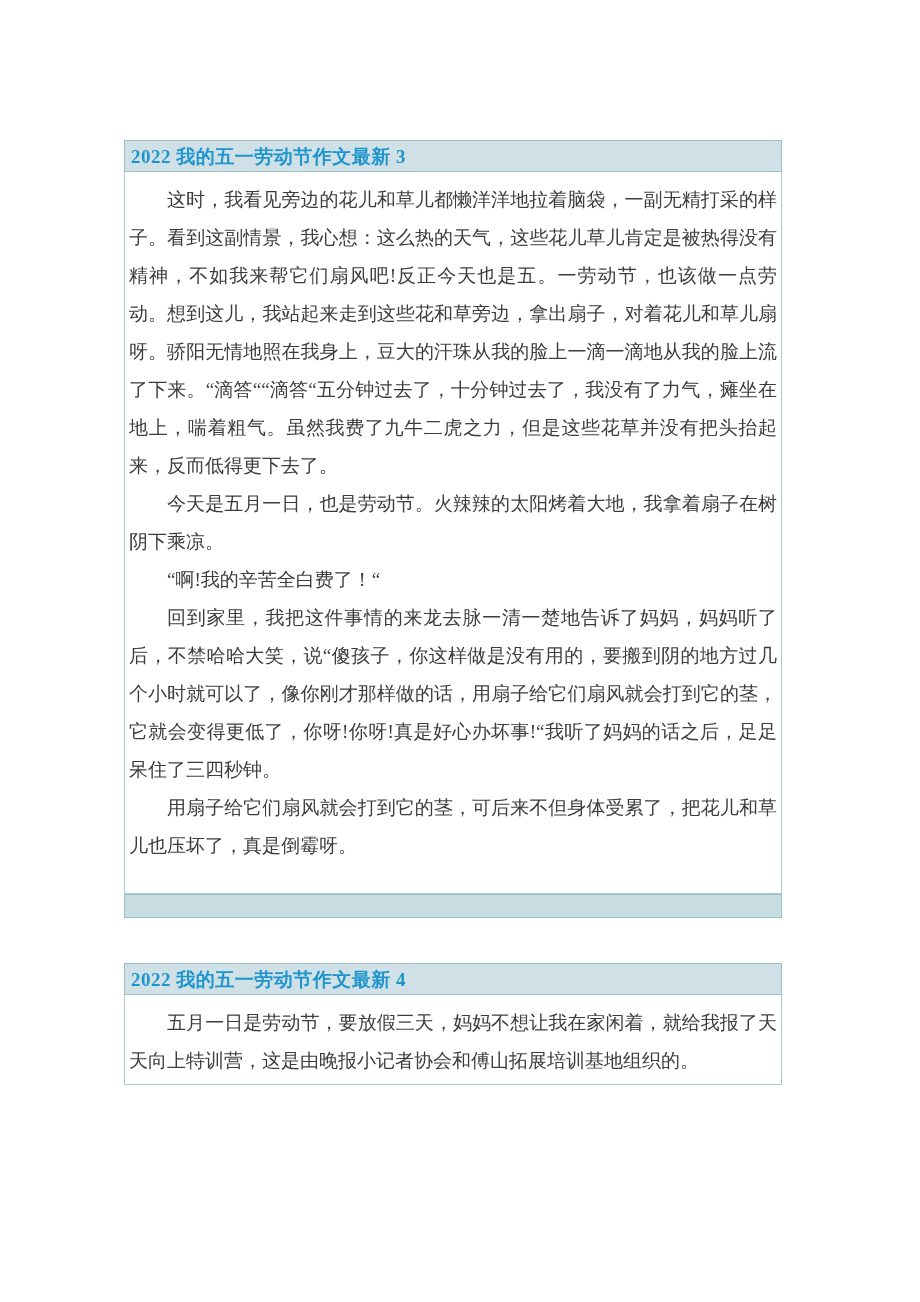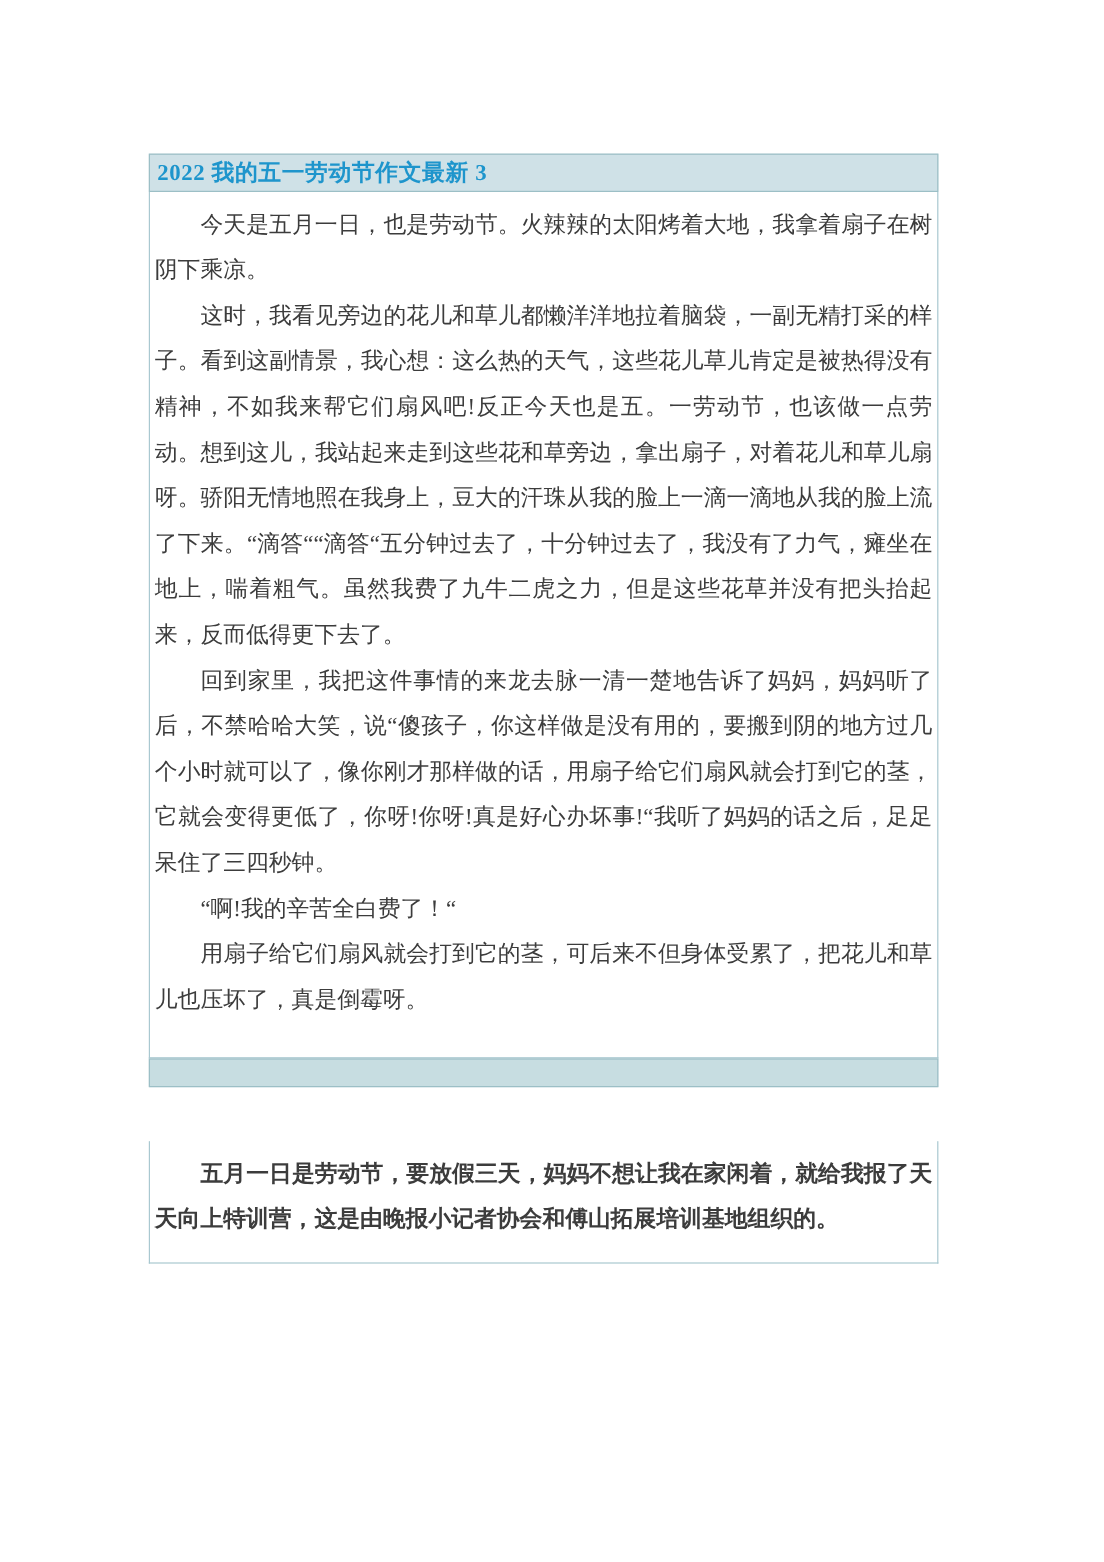--- a/index.html
+++ b/index.html
@@ -9,21 +9,21 @@
   body {
     width: 920px;
     min-height: 1302px;
     background: var(--page-bg, #ffffff);
     font-family: "Liberation Serif", "DejaVu Serif", serif;
     position: relative;
   }
   #content {
     position: absolute;
     left: 124px;
-    top: 128px;
+    top: 140px;
     width: 658px;
   }
   .section {
     margin-bottom: 45px;
   }
   .section-header {
     box-sizing: border-box;
     background: var(--bar-bg, #cfe1e7);
     border: 1px solid var(--bar-border, #9cbfc6);
     padding: 3px 6px 4px 6px;
@@ -40,22 +40,21 @@
     box-sizing: border-box;
     border: 1px solid var(--box-border, #a9c8d0);
     border-top: none;
     padding: 9px 4px 28px 4px;
     font-size: 19px;
     line-height: 38px;
     color: var(--text-color, #3c3c3c);
     text-align: justify;
   }
   .section:last-child .section-body {
-    padding-bottom: 16px;
-    font-weight: bold;
+    padding-bottom: 4px;
   }
   .section-body p {
     margin: 0;
     text-indent: 2em;
   }
   .section-footer {
     box-sizing: border-box;
     height: 24px;
     background: var(--footer-bg, #c7dde1);
     border: 1px solid var(--bar-border, #9cbfc6);
@@ -64,28 +63,31 @@
 </style>
 </head>
 <body style="--page-bg: #ffffff; --title-color: #1e95cc; --bar-bg: #cfe1e7; --footer-bg: #c7dde1; --box-border: #a9c8d0; --bar-border: #9cbfc6; --text-color: #3c3c3c;">
 
 <div id="content">
   <div class="section">
     <div class="section-header">
       <span class="section-title">2022 我的五一劳动节作文最新 3</span>
     </div>
     <div class="section-body">
+        <p>这时，我看见旁边的花儿和草儿都懒洋洋地拉着脑袋，一副无精打采的样子。看到这副情景，我心想：这么热的天气，这些花儿草儿肯定是被热得没有精神，不如我来帮它们扇风吧!反正今天也是五。一劳动节，也该做一点劳动。想到这儿，我站起来走到这些花和草旁边，拿出扇子，对着花儿和草儿扇呀。骄阳无情地照在我身上，豆大的汗珠从我的脸上一滴一滴地从我的脸上流了下来。“滴答““滴答“五分钟过去了，十分钟过去了，我没有了力气，瘫坐在地上，喘着粗气。虽然我费了九牛二虎之力，但是这些花草并没有把头抬起来，反而低得更下去了。</p>
         <p>今天是五月一日，也是劳动节。火辣辣的太阳烤着大地，我拿着扇子在树阴下乘凉。</p>
-        <p>这时，我看见旁边的花儿和草儿都懒洋洋地拉着脑袋，一副无精打采的样子。看到这副情景，我心想：这么热的天气，这些花儿草儿肯定是被热得没有精神，不如我来帮它们扇风吧!反正今天也是五。一劳动节，也该做一点劳动。想到这儿，我站起来走到这些花和草旁边，拿出扇子，对着花儿和草儿扇呀。骄阳无情地照在我身上，豆大的汗珠从我的脸上一滴一滴地从我的脸上流了下来。“滴答““滴答“五分钟过去了，十分钟过去了，我没有了力气，瘫坐在地上，喘着粗气。虽然我费了九牛二虎之力，但是这些花草并没有把头抬起来，反而低得更下去了。</p>
+        <p>“啊!我的辛苦全白费了！“</p>
         <p>回到家里，我把这件事情的来龙去脉一清一楚地告诉了妈妈，妈妈听了后，不禁哈哈大笑，说“傻孩子，你这样做是没有用的，要搬到阴的地方过几个小时就可以了，像你刚才那样做的话，用扇子给它们扇风就会打到它的茎，它就会变得更低了，你呀!你呀!真是好心办坏事!“我听了妈妈的话之后，足足呆住了三四秒钟。</p>
-        <p>“啊!我的辛苦全白费了！“</p>
         <p>用扇子给它们扇风就会打到它的茎，可后来不但身体受累了，把花儿和草儿也压坏了，真是倒霉呀。</p>
       </div>
     <div class="section-footer"></div>
   </div>
 
   <div class="section">
+    <div class="section-header">
+      <span class="section-title">2022 我的五一劳动节作文最新 4</span>
+    </div>
     <div class="section-body">
         <p>五月一日是劳动节，要放假三天，妈妈不想让我在家闲着，就给我报了天天向上特训营，这是由晚报小记者协会和傅山拓展培训基地组织的。</p>
       </div>
 
   </div>
 </div>
 
 </body></html>

